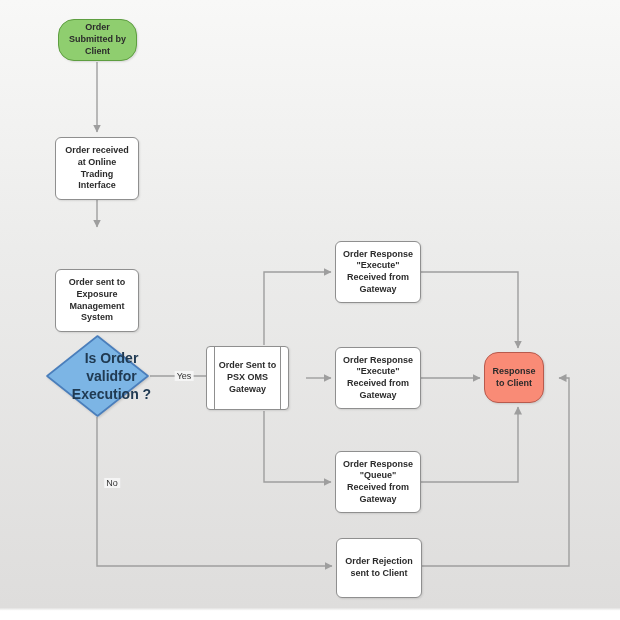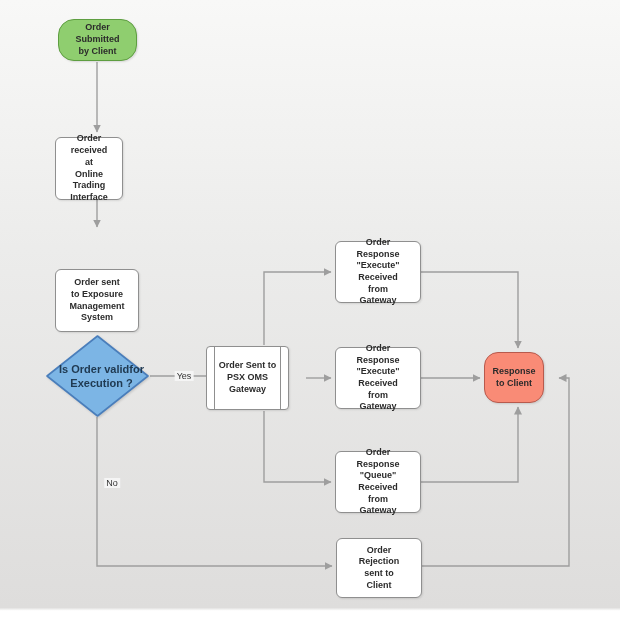--- a/index.html
+++ b/index.html
@@ -12,21 +12,21 @@
   }
   svg.wires{position:absolute;left:0;top:0;width:620px;height:620px;}
   .edge{fill:none;stroke:var(--line,#9e9e9e);stroke-width:1.4;}
   .node{
     position:absolute;
     display:flex;align-items:center;justify-content:center;
     text-align:center;
     font-size:9px;font-weight:bold;color:#2b2b2b;
     line-height:1.3;
     box-sizing:border-box;
-    padding:18px;
+    padding:6px;
   }
   .proc{
     background:#ffffff;
     border:1px solid #8f8f8f;
     border-radius:6px;
     box-shadow:1px 1px 2px rgba(0,0,0,0.10);
   }
   .start{
     background:var(--start-fill,#8fce6f);
     border:1.5px solid var(--start-stroke,#5e9e41);
@@ -35,23 +35,23 @@
   }
   .terminal{
     background:var(--terminal-fill,#f98b76);
     border:1.5px solid var(--terminal-stroke,#b85a4d);
     border-radius:14px;
     box-shadow:1px 1px 2px rgba(0,0,0,0.12);
   }
   .decision-wrap{position:absolute;left:46px;top:335px;width:103px;height:82px;}
   .decision-wrap svg{position:absolute;left:0;top:0;filter:drop-shadow(1px 1px 1px rgba(0,0,0,0.15));}
   .decision-label{
-    position:absolute;left:10px;top:0;width:91px;height:82px;
+    position:absolute;left:20px;top:0;width:91px;height:82px;
     display:flex;align-items:center;justify-content:center;
-    text-align:center;font-size:11px;font-weight:bold;color:#203a52;line-height:1.3;
+    text-align:center;font-size:14px;font-weight:bold;color:#203a52;line-height:1.3;
   }
   .subproc-line{
     position:absolute;top:0;bottom:0;width:1px;background:#8f8f8f;
   }
   .edge-label{
     position:absolute;
     transform:translate(-50%,-50%);
     background:rgba(246,246,245,0.95);
     padding:0 2px;
     font-size:9px;font-weight:normal;color:#333;
@@ -77,21 +77,21 @@
     <polyline class="edge" points="306,378 331,378" marker-end="url(#arr)"></polyline>
     <polyline class="edge" points="264,411 264,482 331,482" marker-end="url(#arr)"></polyline>
     <polyline class="edge" points="421,272 518,272 518,348" marker-end="url(#arr)"></polyline>
     <polyline class="edge" points="421,378 480,378" marker-end="url(#arr)"></polyline>
     <polyline class="edge" points="421,482 518,482 518,407" marker-end="url(#arr)"></polyline>
     <polyline class="edge" points="422,566 569,566 569,378 559,378" marker-end="url(#arr)"></polyline>
   </svg>
 
   <div class="node start" style="left:58px;top:19px;width:79px;height:42px;">Order Submitted by Client</div>
 
-  <div class="node proc" style="left:55px;top:137px;width:68px;height:63px;">Order received at Online Trading Interface</div>
+  <div class="node proc" style="left:55px;top:137px;width:84px;height:63px;">Order received at Online Trading Interface</div>
 
   <div class="node proc" style="left:55px;top:232px;width:84px;height:63px;margin-top:37px;">Order sent to Exposure Management System</div>
 
   <div class="decision-wrap">
     <svg width="103" height="82" viewBox="0 0 103 82">
       <polygon points="51.5,1 102,41 51.5,81 1,41" style="fill:var(--decision-fill,#7cb5e5);stroke:var(--decision-stroke,#4a7ebb);stroke-width:1.6;stroke-linejoin:round;"></polygon>
     </svg>
     <div class="decision-label">Is Order validfor Execution ?</div>
   </div>
 

